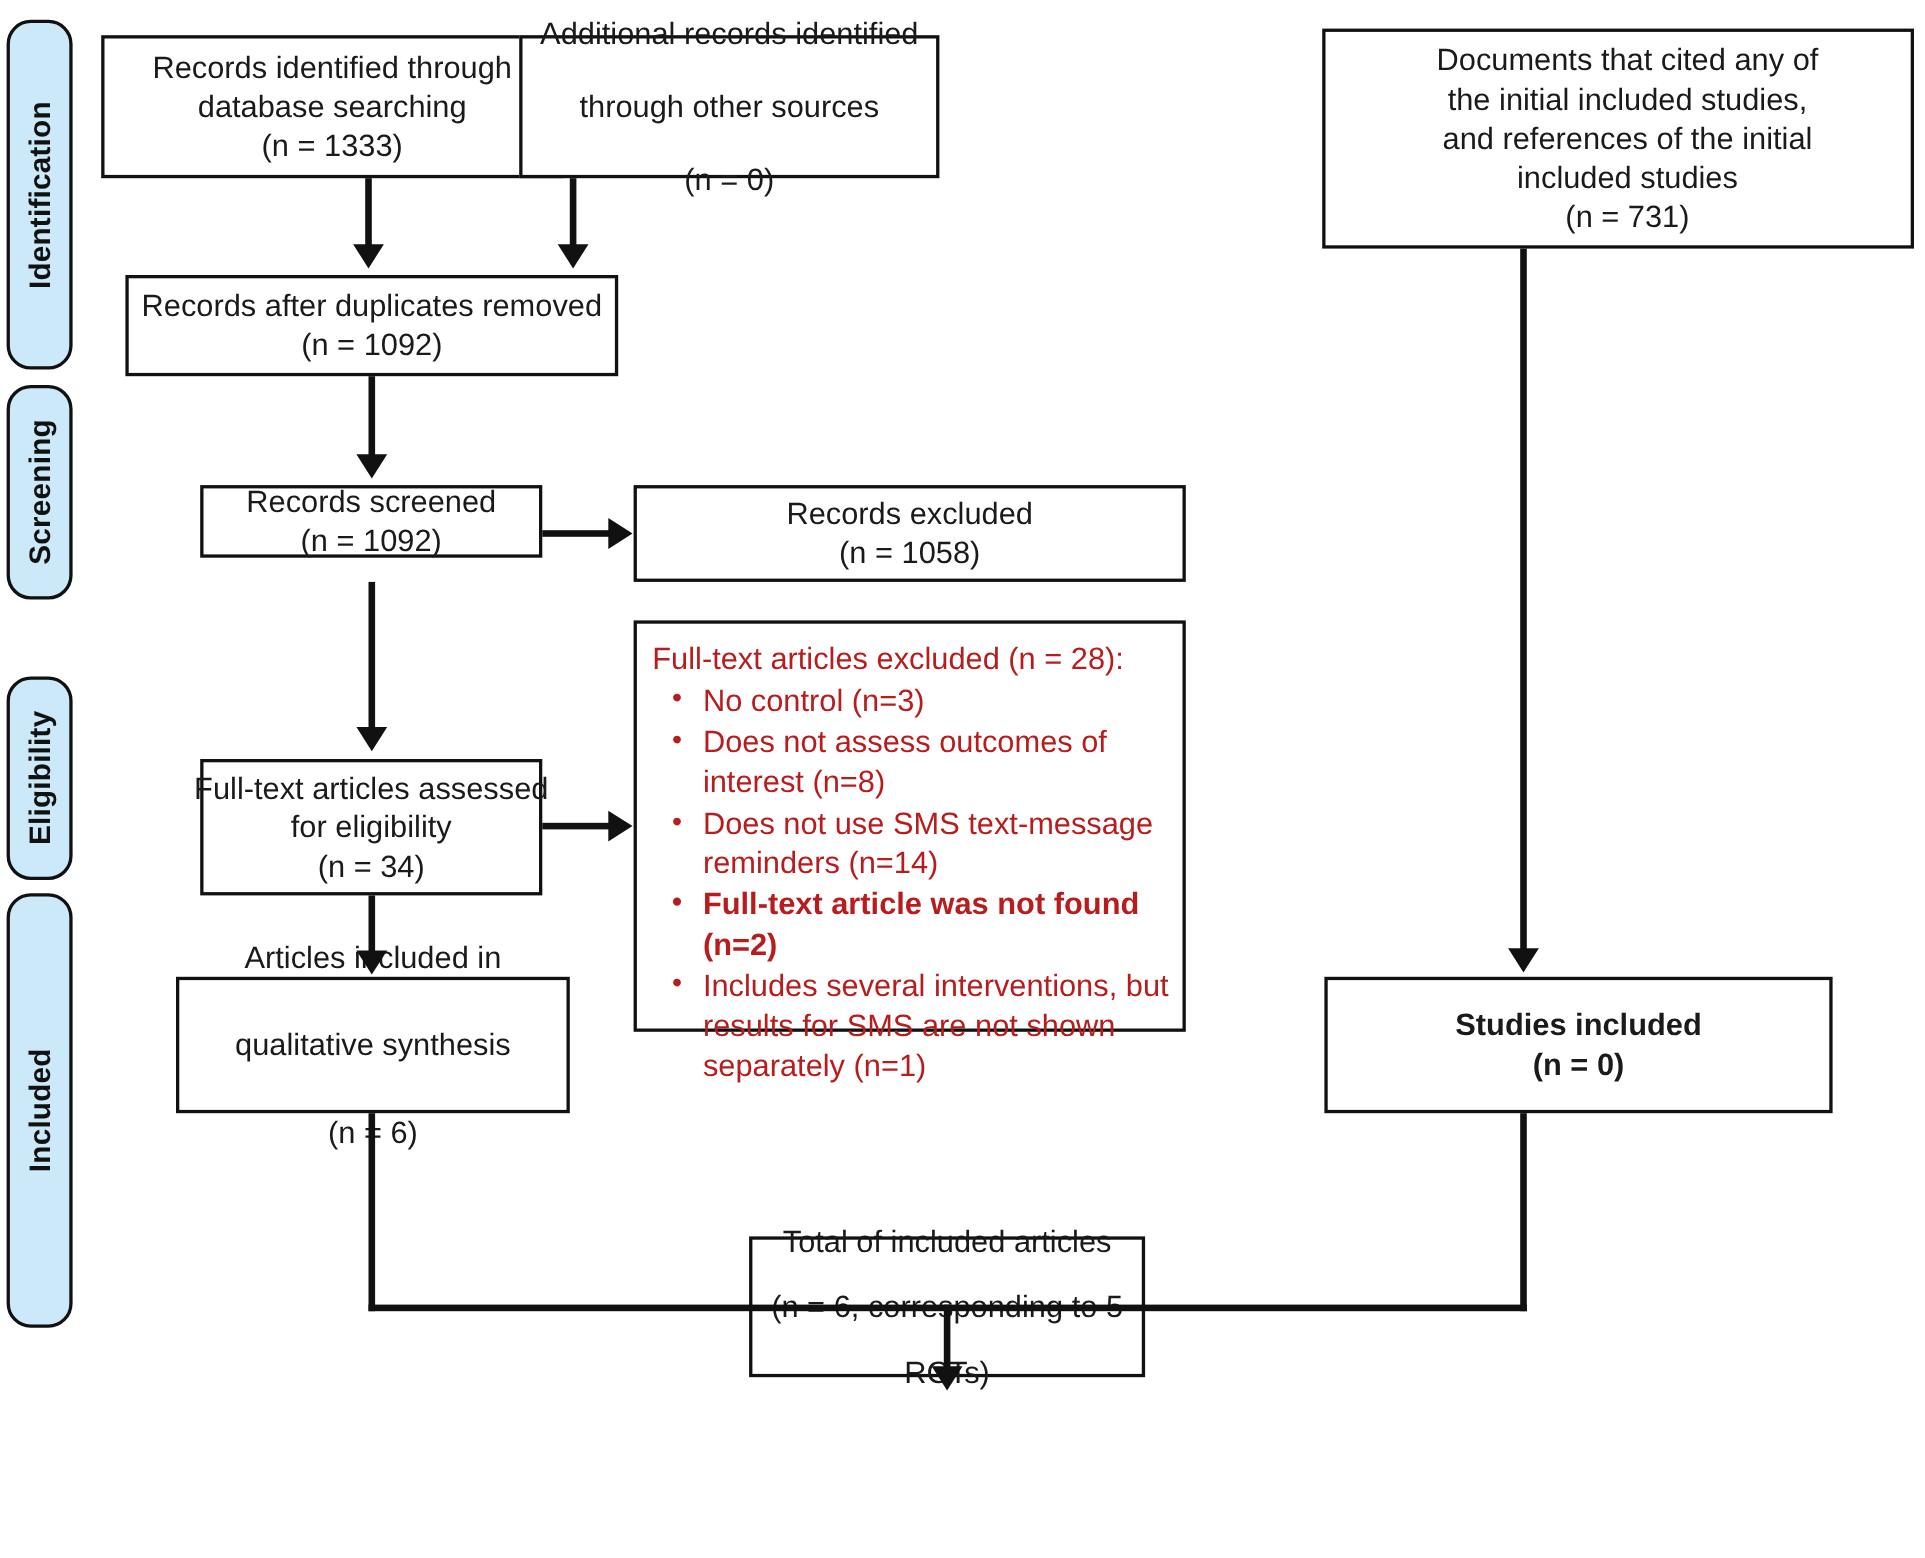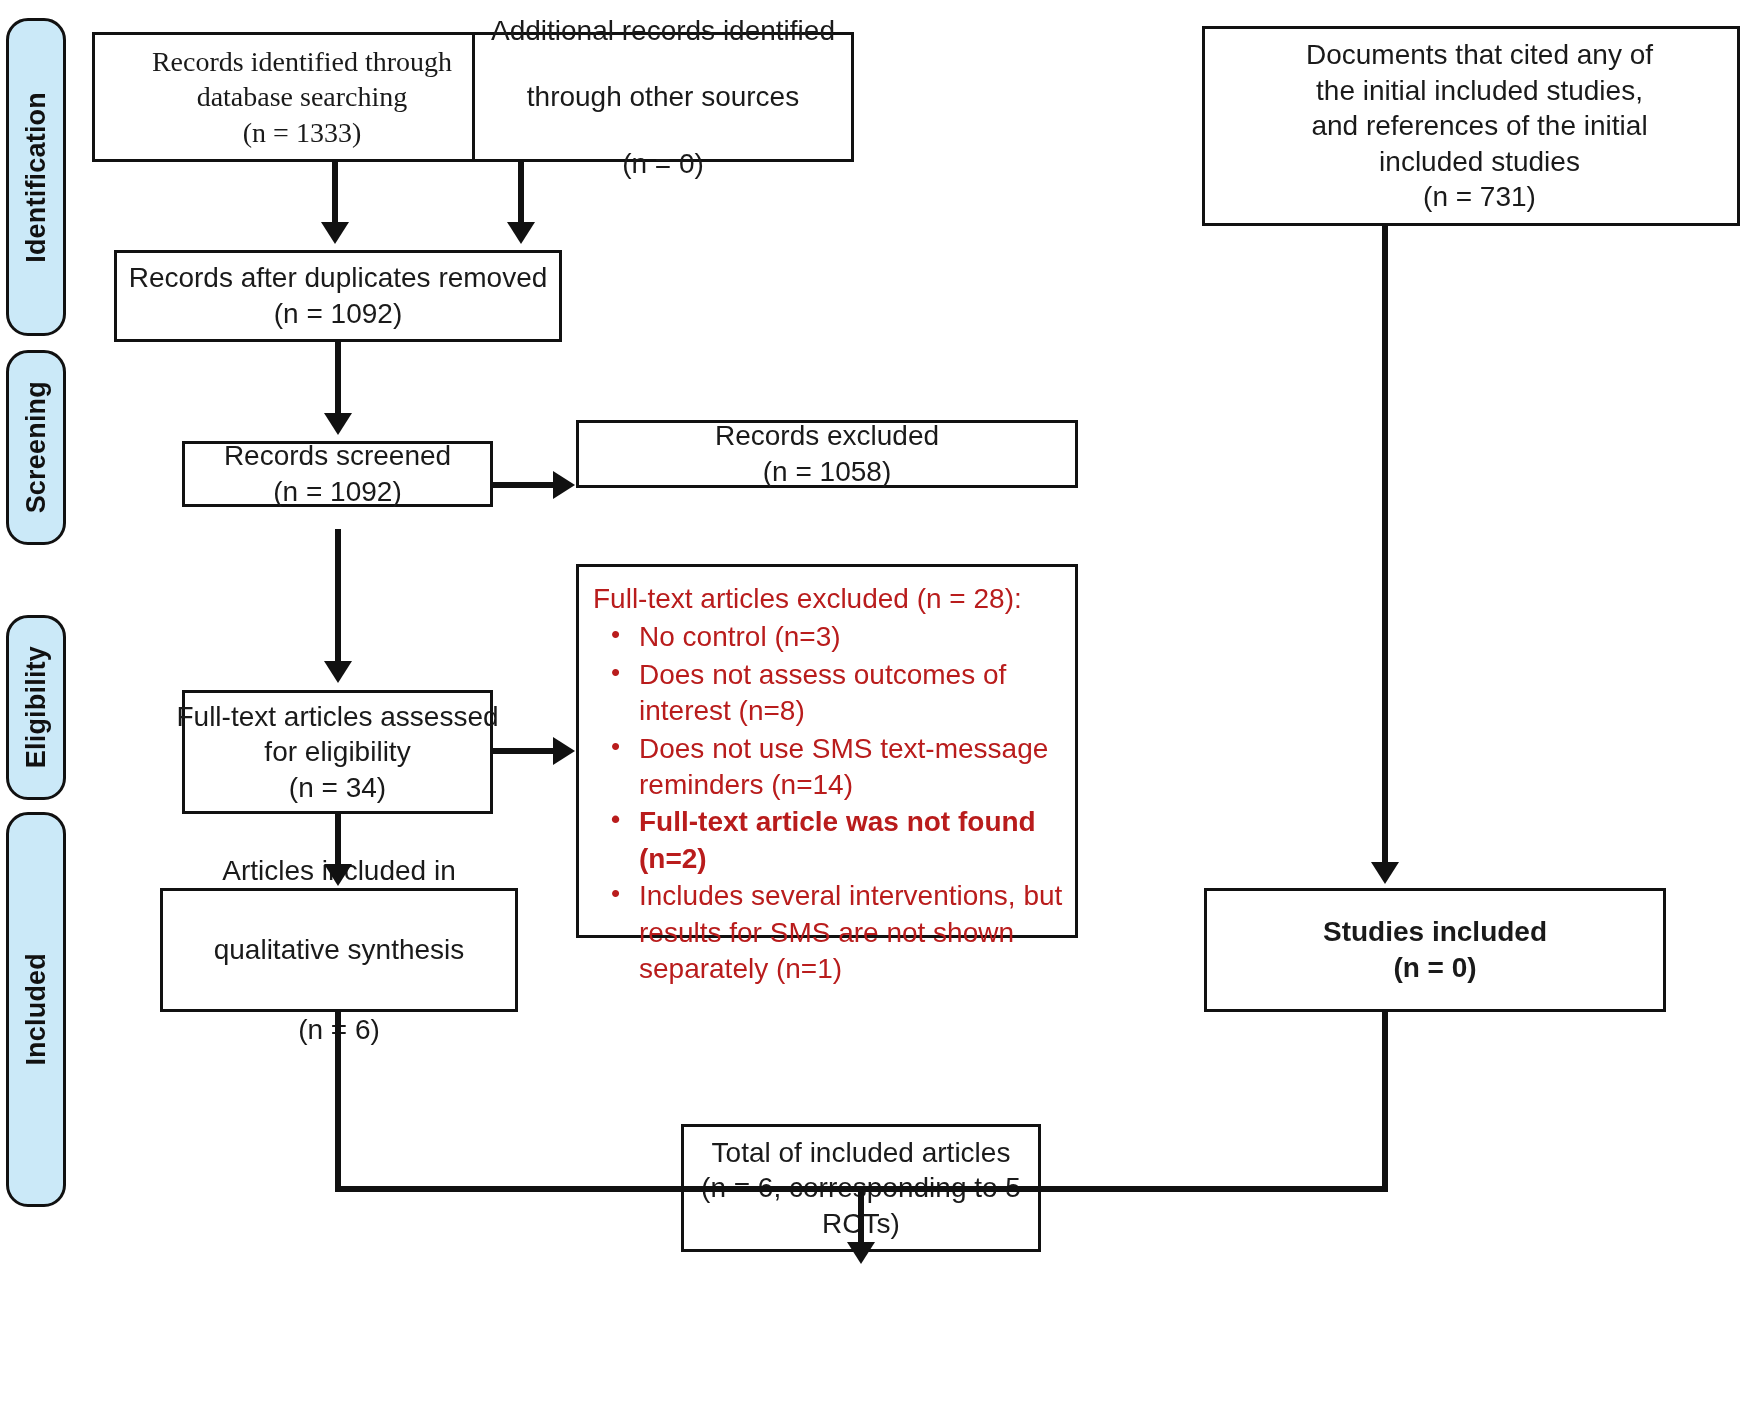--- a/index.html
+++ b/index.html
@@ -120,21 +120,21 @@
   </div>
 
   <div class="phase-pill" style="left:6px; top:615px; width:60px; height:185px;">
     <span class="phase-label">Eligibility</span>
   </div>
 
   <div class="phase-pill" style="left:6px; top:812px; width:60px; height:395px;">
     <span class="phase-label">Included</span>
   </div>
 
-  <div class="flow-box" style="left:92px; top:32px; width:420px; height:130px;font-family:Liberation Serif, serif;">
+  <div class="flow-box" style="left:92px; top:32px; width:420px; height:130px;">
     <span class="line">Records identified through</span>
     <span class="line">database searching</span>
     <span class="line">(n = 1333)</span>
   </div>
 
   <div class="flow-box" style="left:472px; top:32px; width:382px; height:130px;gap:31px;">
     <span class="line">Additional records identified</span>
     <span class="line">through other sources</span>
     <span class="line">(n = 0)</span>
   </div>
@@ -150,21 +150,21 @@
   <div class="flow-box" style="left:114px; top:250px; width:448px; height:92px;">
     <span class="line">Records after duplicates removed</span>
     <span class="line">(n = 1092)</span>
   </div>
 
   <div class="flow-box" style="left:182px; top:441px; width:311px; height:66px;">
     <span class="line">Records screened</span>
     <span class="line">(n = 1092)</span>
   </div>
 
-  <div class="flow-box" style="left:576px; top:420px; width:502px; height:68px;">
+  <div class="flow-box" style="left:576px; top:441px; width:502px; height:88px;">
     <span class="line">Records excluded</span>
     <span class="line">(n = 1058)</span>
   </div>
 
   <div class="flow-box" style="left:182px; top:690px; width:311px; height:124px;">
     <span class="line">Full-text articles assessed</span>
     <span class="line">for eligibility</span>
     <span class="line">(n = 34)</span>
   </div>
 
@@ -183,21 +183,21 @@
     <span class="line">Articles included in</span>
     <span class="line">qualitative synthesis</span>
     <span class="line">(n = 6)</span>
   </div>
 
   <div class="flow-box" style="left:1204px; top:888px; width:462px; height:124px;font-weight:bold;">
     <span class="line">Studies included</span>
     <span class="line">(n = 0)</span>
   </div>
 
-  <div class="flow-box" style="left:681px; top:1124px; width:360px; height:128px;">
+  <div class="flow-box" style="left:681px; top:1124px; width:360px; height:128px;gap:24px;">
     <span class="line">Total of included articles</span>
     <span class="line">(n = 6, corresponding to 5</span>
     <span class="line">RCTs)</span>
   </div>
 
   <div class="vline" style="left:332px; top:162px; width:6px; height:62px;"></div>
   <div class="arrow-down" style="left:321px; top:222px;"></div>
 
   <div class="vline" style="left:518px; top:162px; width:6px; height:62px;"></div>
   <div class="arrow-down" style="left:507px; top:222px;"></div>

